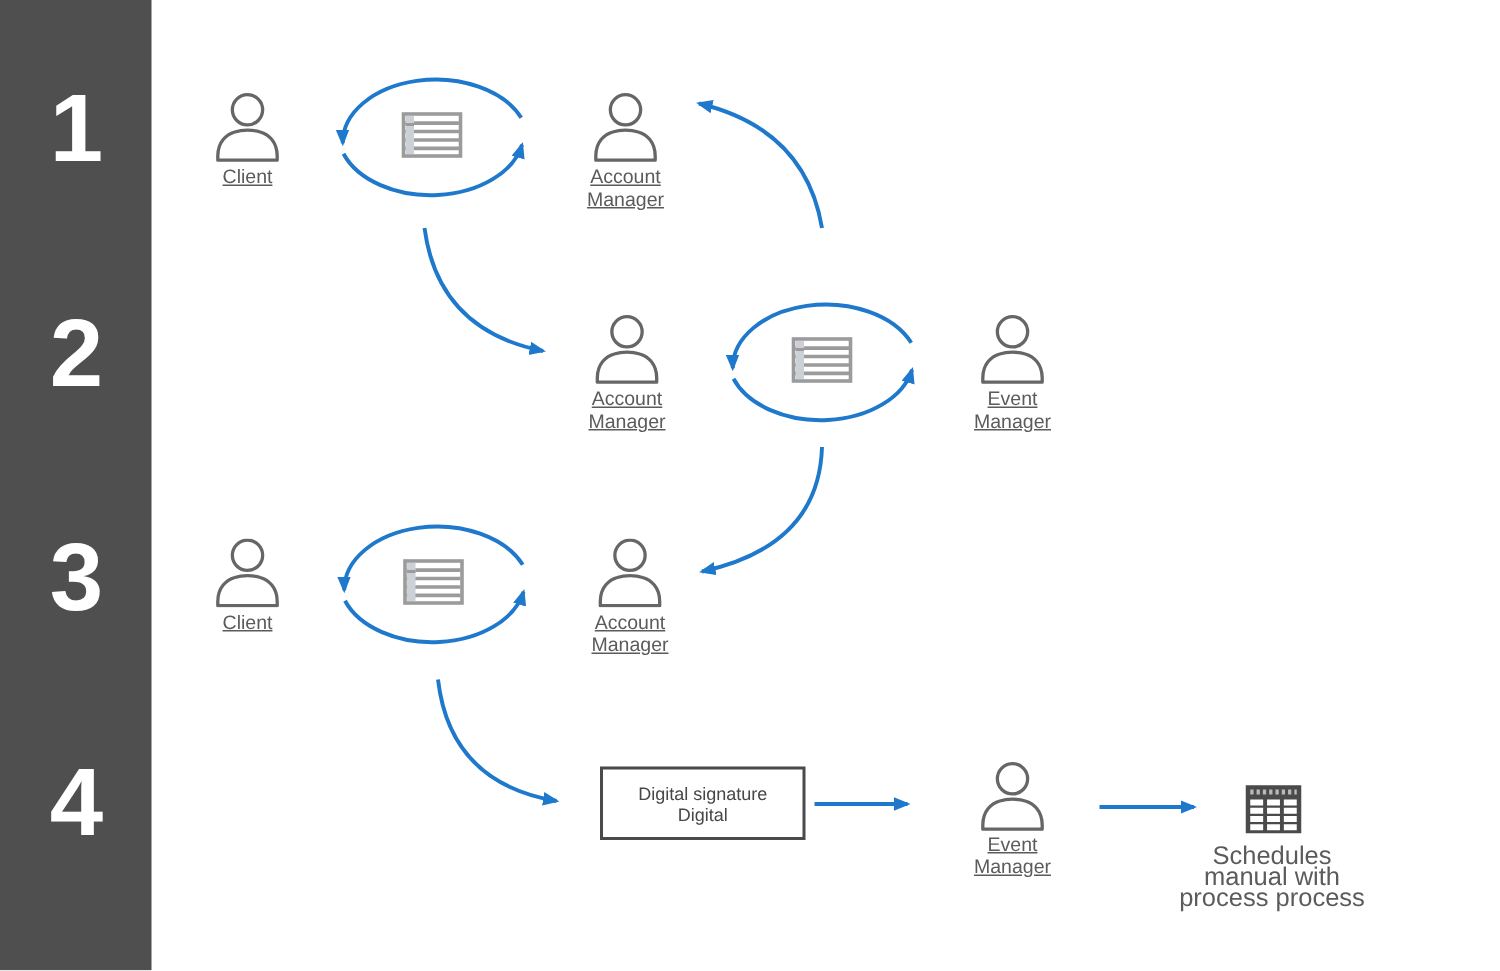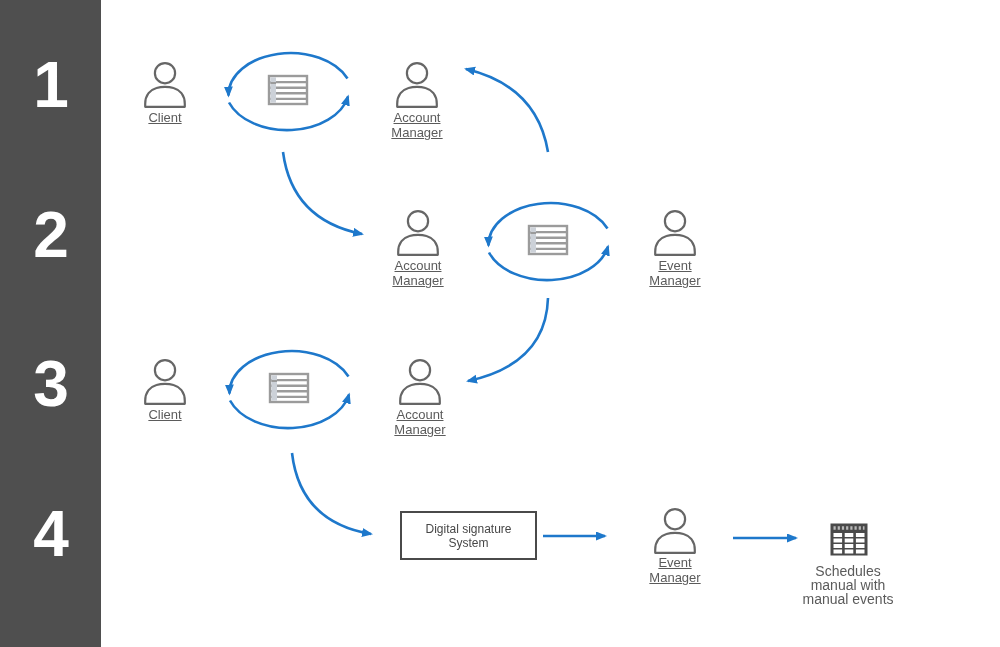--- a/index.html
+++ b/index.html
@@ -13,21 +13,21 @@
     font-size:64px;font-weight:700;line-height:1;transform:translateY(-54%);
     letter-spacing:-1px;
   }
   .abs{position:absolute;}
   .node-label{
     position:absolute;transform:translateX(-50%);text-align:center;
     font-size:13px;line-height:15px;color:var(--label-gray,#5b5b5b);white-space:nowrap;text-decoration:underline;
   }
   .caption{
     position:absolute;transform:translateX(-50%);text-align:center;
-    font-size:14px;line-height:14px;color:var(--label-gray,#5b5b5b);white-space:nowrap;
+    font-size:17px;line-height:14px;color:var(--label-gray,#5b5b5b);white-space:nowrap;
   }
   .sig-box{
     position:absolute;left:400px;top:511px;width:137px;height:49px;
     border:2px solid #4a4a4a;background:#ffffff;box-sizing:border-box;
     display:flex;flex-direction:column;align-items:center;justify-content:center;
     font-size:12px;line-height:14px;color:#474747;text-align:center;
   }
   svg{display:block;}
   .person-stroke{fill:#ffffff;stroke:var(--person-gray,#666666);stroke-width:2.2;}
   .doc-stroke{stroke:var(--doc-gray,#9b9b9b);stroke-width:2.4;fill:none;}
@@ -152,21 +152,21 @@
     <div>Manager</div>
   </div>
 
   <div class="node-label" style="left:675px;top:555px;">
     <div>Event</div>
     <div>Manager</div>
   </div>
 
   <div class="sig-box">
     <div>Digital signature</div>
-    <div>System</div>
+    <div>Digital</div>
   </div>
 
   <svg class="abs" style="left:830px;top:523px;" width="38" height="33" viewBox="0 0 38 33">
     <rect class="tbl-bg" x="0.5" y="0.5" width="37" height="32"></rect>
     <path class="tbl-header-dots" d="M3.5,5 H34.5"></path>
     <g>
       <rect class="tbl-cell" x="3.5" y="10" width="8.6" height="4"></rect>
       <rect class="tbl-cell" x="14.7" y="10" width="8.6" height="4"></rect>
       <rect class="tbl-cell" x="25.9" y="10" width="8.6" height="4"></rect>
       <rect class="tbl-cell" x="3.5" y="15.5" width="8.6" height="4"></rect>
@@ -176,16 +176,16 @@
       <rect class="tbl-cell" x="14.7" y="21" width="8.6" height="4"></rect>
       <rect class="tbl-cell" x="25.9" y="21" width="8.6" height="4"></rect>
       <rect class="tbl-cell" x="3.5" y="26.5" width="8.6" height="4"></rect>
       <rect class="tbl-cell" x="14.7" y="26.5" width="8.6" height="4"></rect>
       <rect class="tbl-cell" x="25.9" y="26.5" width="8.6" height="4"></rect>
     </g>
   </svg>
   <div class="caption" style="left:848px;top:564px;">
     <div>Schedules</div>
     <div>manual with</div>
-    <div>manual events</div>
+    <div>process process</div>
   </div>
 
 </div>
 
 </body></html>

